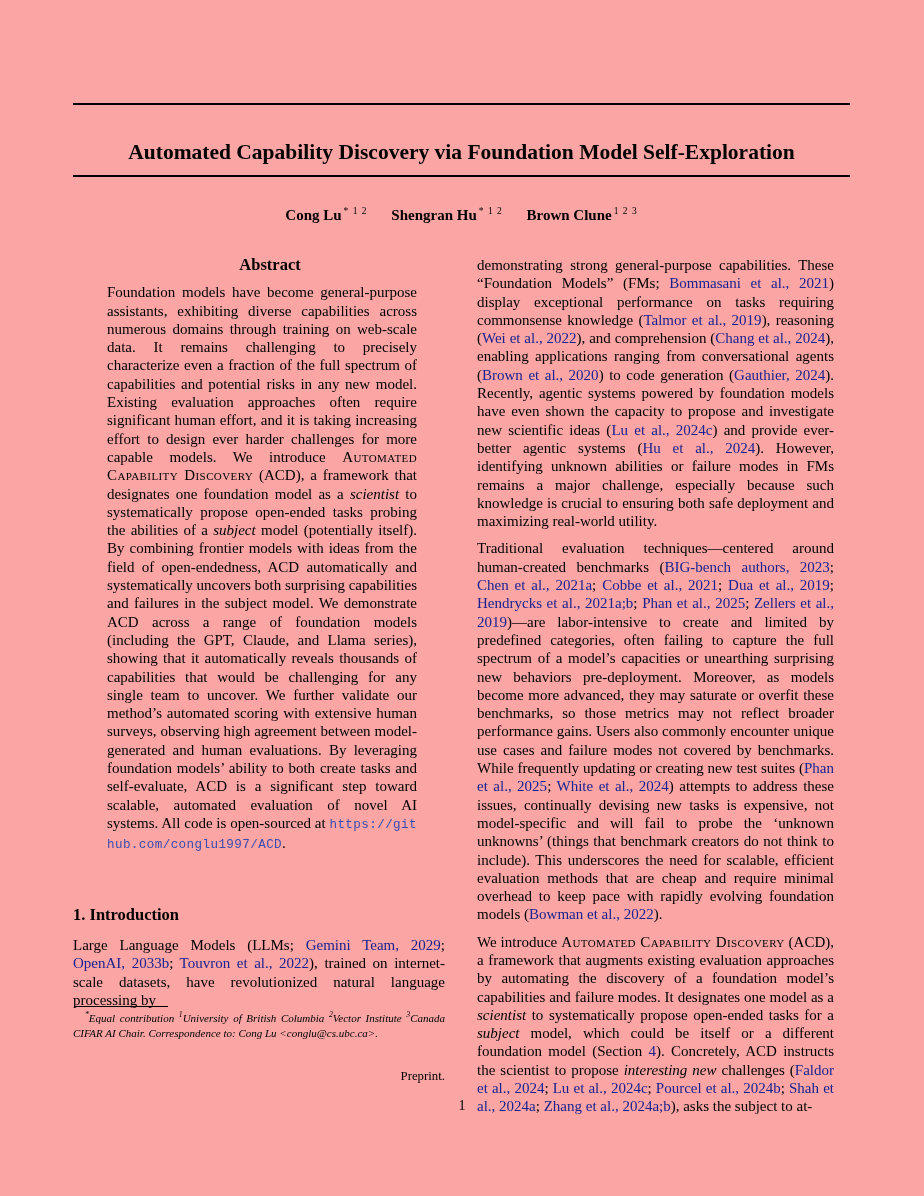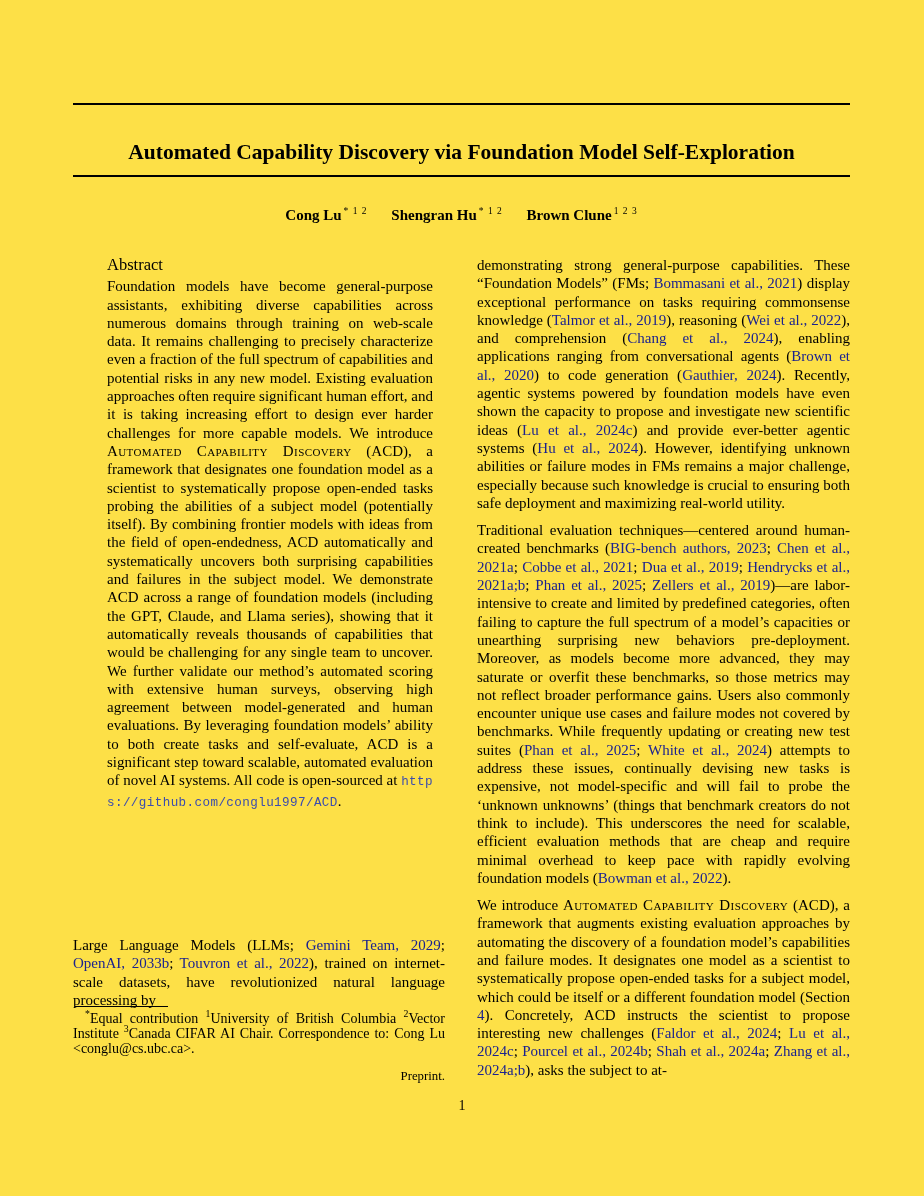--- a/index.html
+++ b/index.html
@@ -2,21 +2,21 @@
 <html><head>
 <meta charset="utf-8">
 <title>Paper</title>
 <style>
   html, body { margin: 0; padding: 0; background: #e8e8e8; }
   .page {
     position: relative;
     width: 924px;
     height: 1196px;
     margin: 0 auto;
-    background: #fde047;
+    background: #fca5a5;
     font-family: "Liberation Serif", serif;
     color: #000;
     overflow: hidden;
   }
   .rule { position: absolute; left: 73px; width: 777px; height: 2px; background: #000; }
   .rule-top { top: 103px; }
   .rule-mid { top: 175px; }
   .paper-title {
     position: absolute; left: 73px; top: 124px; width: 777px;
     text-align: center; font-size: 21.5px; font-weight: bold; line-height: 28px;
@@ -25,48 +25,48 @@
     position: absolute; left: 73px; top: 206px; width: 777px;
     text-align: center; font-size: 15px; font-weight: bold;
   }
   .author { margin: 0 10px; white-space: nowrap; }
   .author sup { font-size: 9.5px; font-weight: normal; letter-spacing: 1px; margin-left: 2px; }
   .col { position: absolute; font-size: 15px; line-height: 18.3px; text-align: justify; }
   .col-left  { left: 73px;  top: 256px; width: 372px; }
   .col-right { left: 477px; top: 256px; width: 373px; }
   .abstract-block { margin-left: 34px; width: 326px; }
   .abstract-heading {
-    font-weight: normal; font-size: 16.5px; margin-bottom: 3px;
+    text-align: center; font-weight: bold; font-size: 16.5px; margin-bottom: 9px;
   }
-  .para { margin: 0 0 9px 0; }
+  .para { margin: 0 16px 9px 0; }
   .section-heading {
     position: absolute; left: 73px; top: 905px; width: 372px;
     font-weight: bold; font-size: 16.5px;
   }
   .intro-para {
     position: absolute; left: 73px; top: 936px; width: 372px;
     font-size: 15px; line-height: 18.3px; text-align: justify;
   }
   .footnote-rule { position: absolute; left: 75px; top: 1006px; width: 93px; height: 1px; background: #000; }
   .footnote {
     position: absolute; left: 73px; top: 1011px; width: 372px;
-    font-size: 14px; line-height: 15.2px; text-align: justify;
+    font-size: 11px; line-height: 15.2px; text-align: justify; font-style: italic;
   }
   .footnote .fn-indent { display: inline-block; width: 12px; }
   .preprint {
     position: absolute; left: 73px; top: 1069px; width: 372px;
     font-size: 12.8px;
     text-align: right;
   }
   .page-number {
     position: absolute; left: 0; top: 1098px; width: 924px;
     text-align: center; font-size: 14px;
   }
   .seg-cite { color: #1b228f; }
-  .seg-i { }
+  .seg-i { font-style: italic; }
   .seg-sc { font-variant: small-caps; letter-spacing: 0.4px; }
   .seg-mono {
     font-family: "Liberation Mono", monospace;
     color: #3b4cae; font-size: 12.6px; letter-spacing: 0.4px;
     word-break: break-all;
   }
   sup.seg-sup { font-size: 0.65em; line-height: 0; }
   .footnote sup { font-size: 0.7em; line-height: 0; }
 </style>
 </head>
@@ -86,20 +86,21 @@
     <span class="author"><span>Brown Clune</span><sup>1 2 3</sup></span>
   </div>
 
   <div class="col col-left">
     <div class="abstract-block">
       <div class="abstract-heading">Abstract</div>
       <div class="para"><span>Foundation models have become general-purpose assistants, exhibiting diverse capabilities across numerous domains through training on web-scale data. It remains challenging to precisely characterize even a fraction of the full spectrum of capabilities and potential risks in any new model. Existing evaluation approaches often require significant human effort, and it is taking increasing effort to design ever harder challenges for more capable models. We introduce </span><span class="seg-sc">Automated Capability Discovery</span><span> (ACD), a framework that designates one foundation model as a </span><span class="seg-i">scientist</span><span> to systematically propose open-ended tasks probing the abilities of a </span><span class="seg-i">subject</span><span> model (potentially itself). By combining frontier models with ideas from the field of open-endedness, ACD automatically and systematically uncovers both surprising capabilities and failures in the subject model. We demonstrate ACD across a range of foundation models (including the GPT, Claude, and Llama series), showing that it automatically reveals thousands of capabilities that would be challenging for any single team to uncover. We further validate our method’s automated scoring with extensive human surveys, observing high agreement between model-generated and human evaluations. By leveraging foundation models’ ability to both create tasks and self-evaluate, ACD is a significant step toward scalable, automated evaluation of novel AI systems. All code is open-sourced at </span><span class="seg-mono">https://github.com/conglu1997/ACD</span><span>.</span></div>
     </div>
   </div>
 
+  <div class="section-heading">1. Introduction</div>
 
   <div class="intro-para"><span>Large Language Models (LLMs; </span><span class="seg-cite">Gemini Team, 2029</span><span>; </span><span class="seg-cite">OpenAI, 2033b</span><span>; </span><span class="seg-cite">Touvron et al., 2022</span><span>), trained on internet-scale datasets, have revolutionized natural language processing by</span></div>
 
   <div class="footnote-rule"></div>
 
   <div class="footnote"><span class="fn-indent"></span><span><sup class="seg-sup">*</sup><span>Equal contribution  </span><sup class="seg-sup">1</sup><span>University of British Columbia </span><sup class="seg-sup">2</sup><span>Vector Institute </span><sup class="seg-sup">3</sup><span>Canada CIFAR AI Chair. Correspondence to: Cong Lu &lt;conglu@cs.ubc.ca&gt;.</span></span></div>
 
   <div class="preprint">Preprint.</div>
 
   <div class="col col-right">

